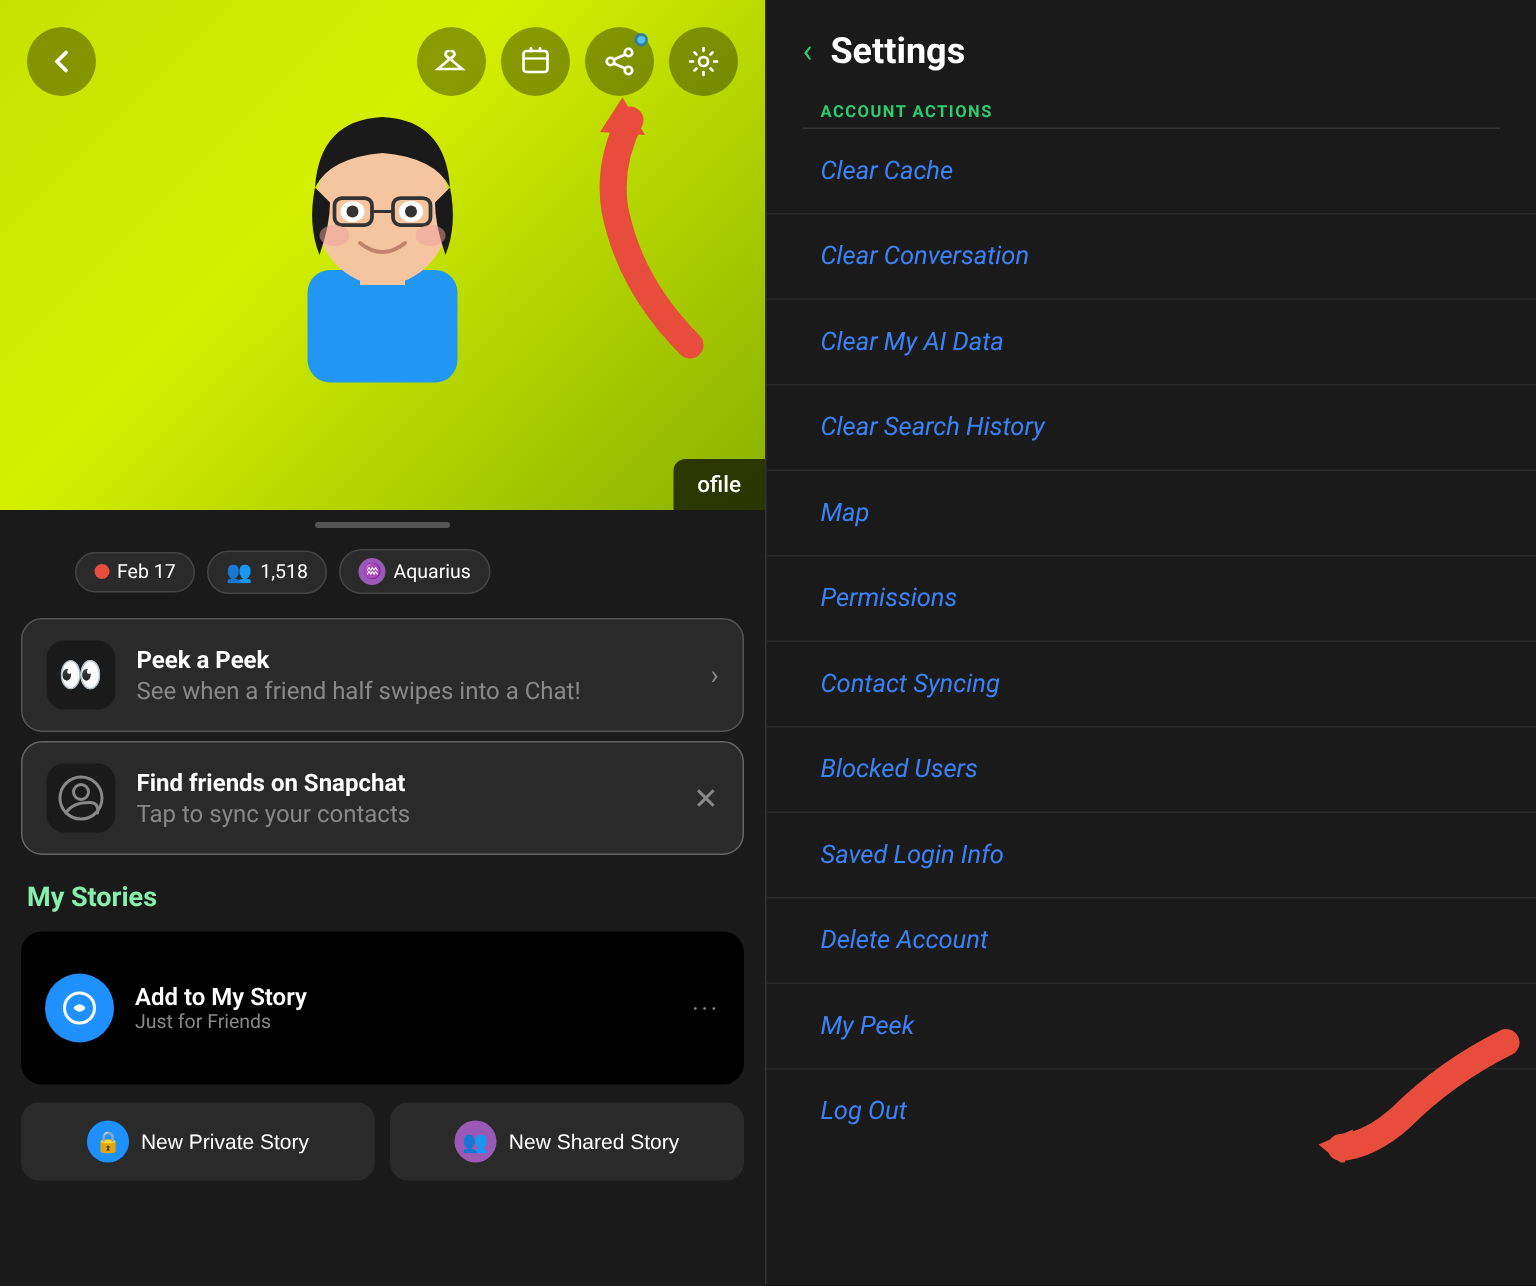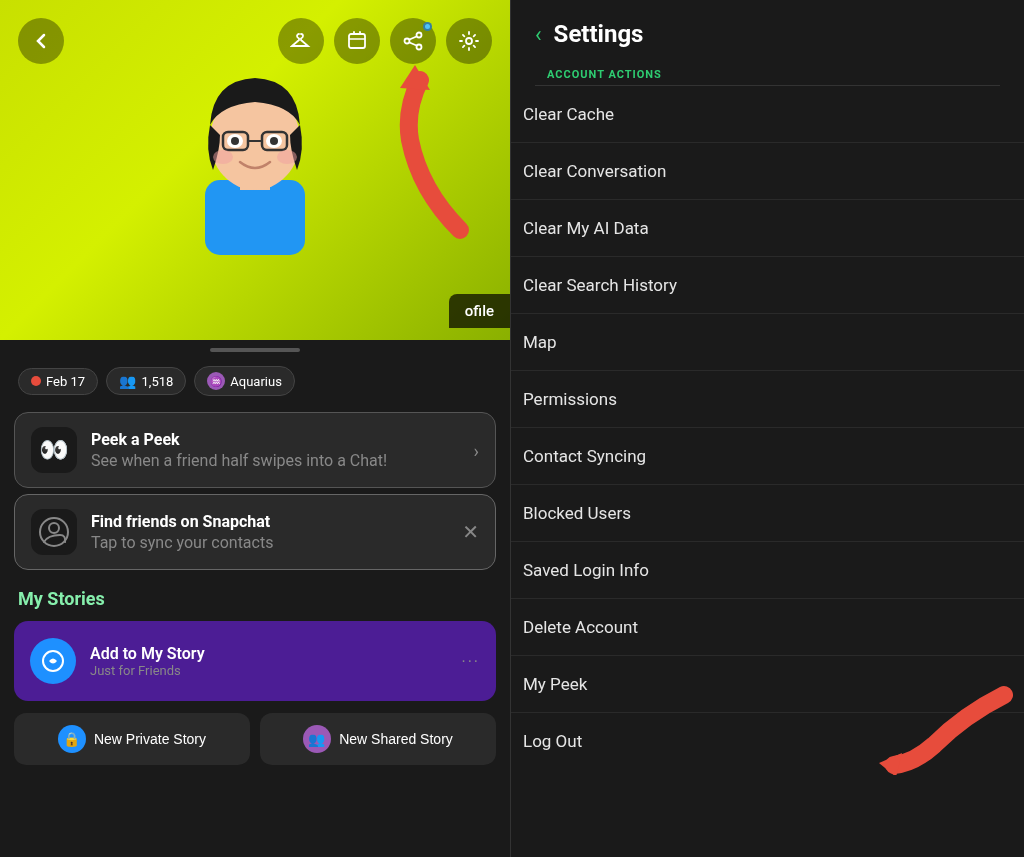--- a/index.html
+++ b/index.html
@@ -109,21 +109,21 @@
       top: 60px;
       right: 30px;
       width: 160px;
       height: 180px;
       pointer-events: none;
     }
 
     
     .profile-bar {
       position: absolute;
-      bottom: 12px;
+      bottom: 0;
       right: 0;
       background: rgba(0,0,0,0.7);
       padding: 8px 16px;
       color: white;
       font-size: 15px;
       font-weight: 500;
       border-radius: 8px 0 0 0;
     }
 
     
@@ -139,20 +139,21 @@
       background: #555;
       border-radius: 2px;
     }
 
     
     .stats-row {
       display: flex;
       gap: 8px;
       padding: 10px 18px;
       align-items: center;
+      margin-left: 32px;
     }
 
     .stat-pill {
       display: flex;
       align-items: center;
       gap: 5px;
       background: #2a2a2a;
       border: 1px solid #444;
       border-radius: 20px;
       padding: 5px 12px;
@@ -239,24 +240,24 @@
 
     
     .section-title {
       color: #86efac;
       font-size: 18px;
       font-weight: 700;
       padding: 12px 18px 8px;
     }
 
     .story-card {
-      background: #4c1d95;
+      background: #000000;
       border-radius: 14px;
       margin: 4px 14px;
-      padding: 17px 16px;
+      padding: 28px 16px;
       display: flex;
       align-items: center;
       gap: 14px;
     }
 
     .story-icon {
       width: 46px;
       height: 46px;
       background: #1e90ff;
       border-radius: 50%;
@@ -354,28 +355,29 @@
       text-transform: uppercase;
     }
 
     .divider {
       height: 1px;
       background: #333;
       margin: 0 24px;
     }
 
     .menu-item {
-      padding: 18px 12px;
-      color: #e5e5e5;
+      padding: 18px 36px;
+      color: #3b82f6;
       font-size: 17px;
       font-weight: 400;
       cursor: pointer;
       border-bottom: 1px solid #2a2a2a;
       display: flex;
       align-items: center;
+      font-style: italic;
     }
   </style>
 </head>
 <body>
 
 <div class="left-panel">
 
   <div class="profile-header">
     <div class="header-icons">
       <div class="icon-circle">

